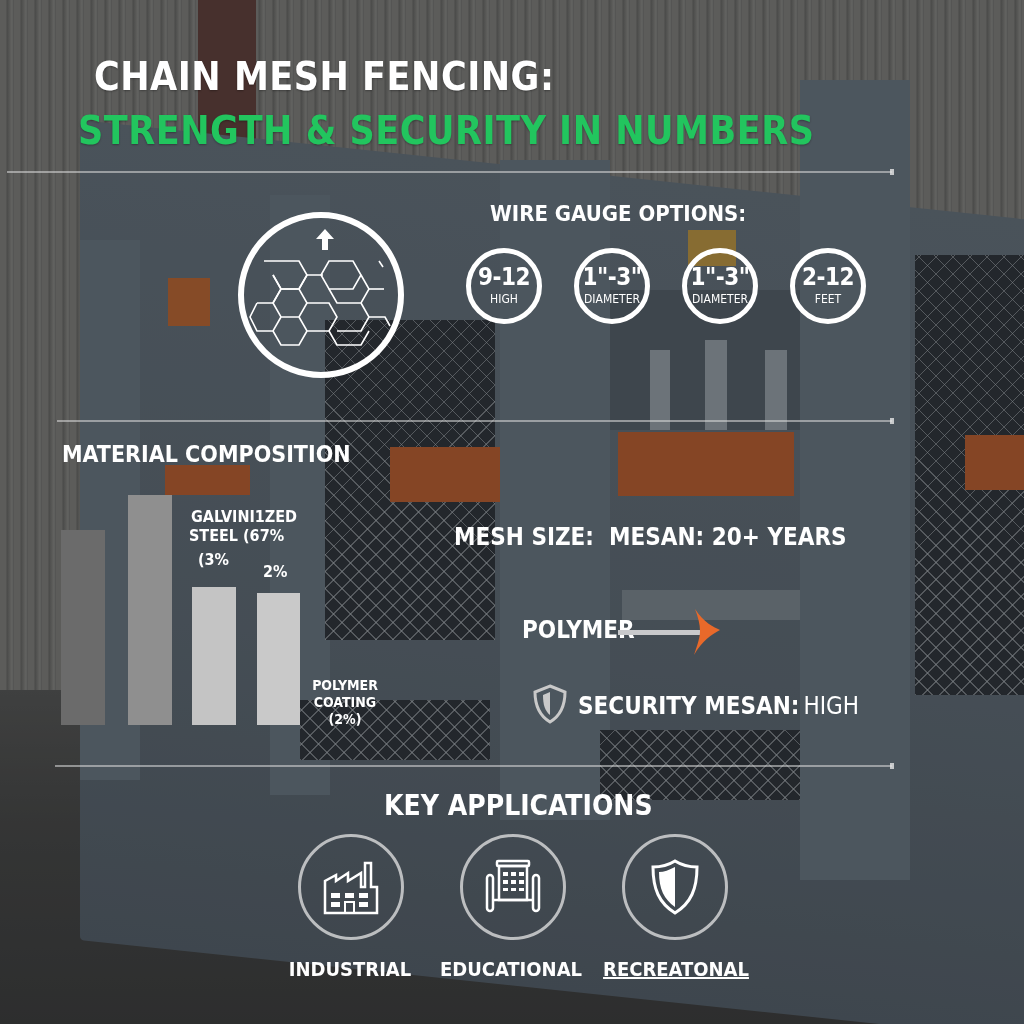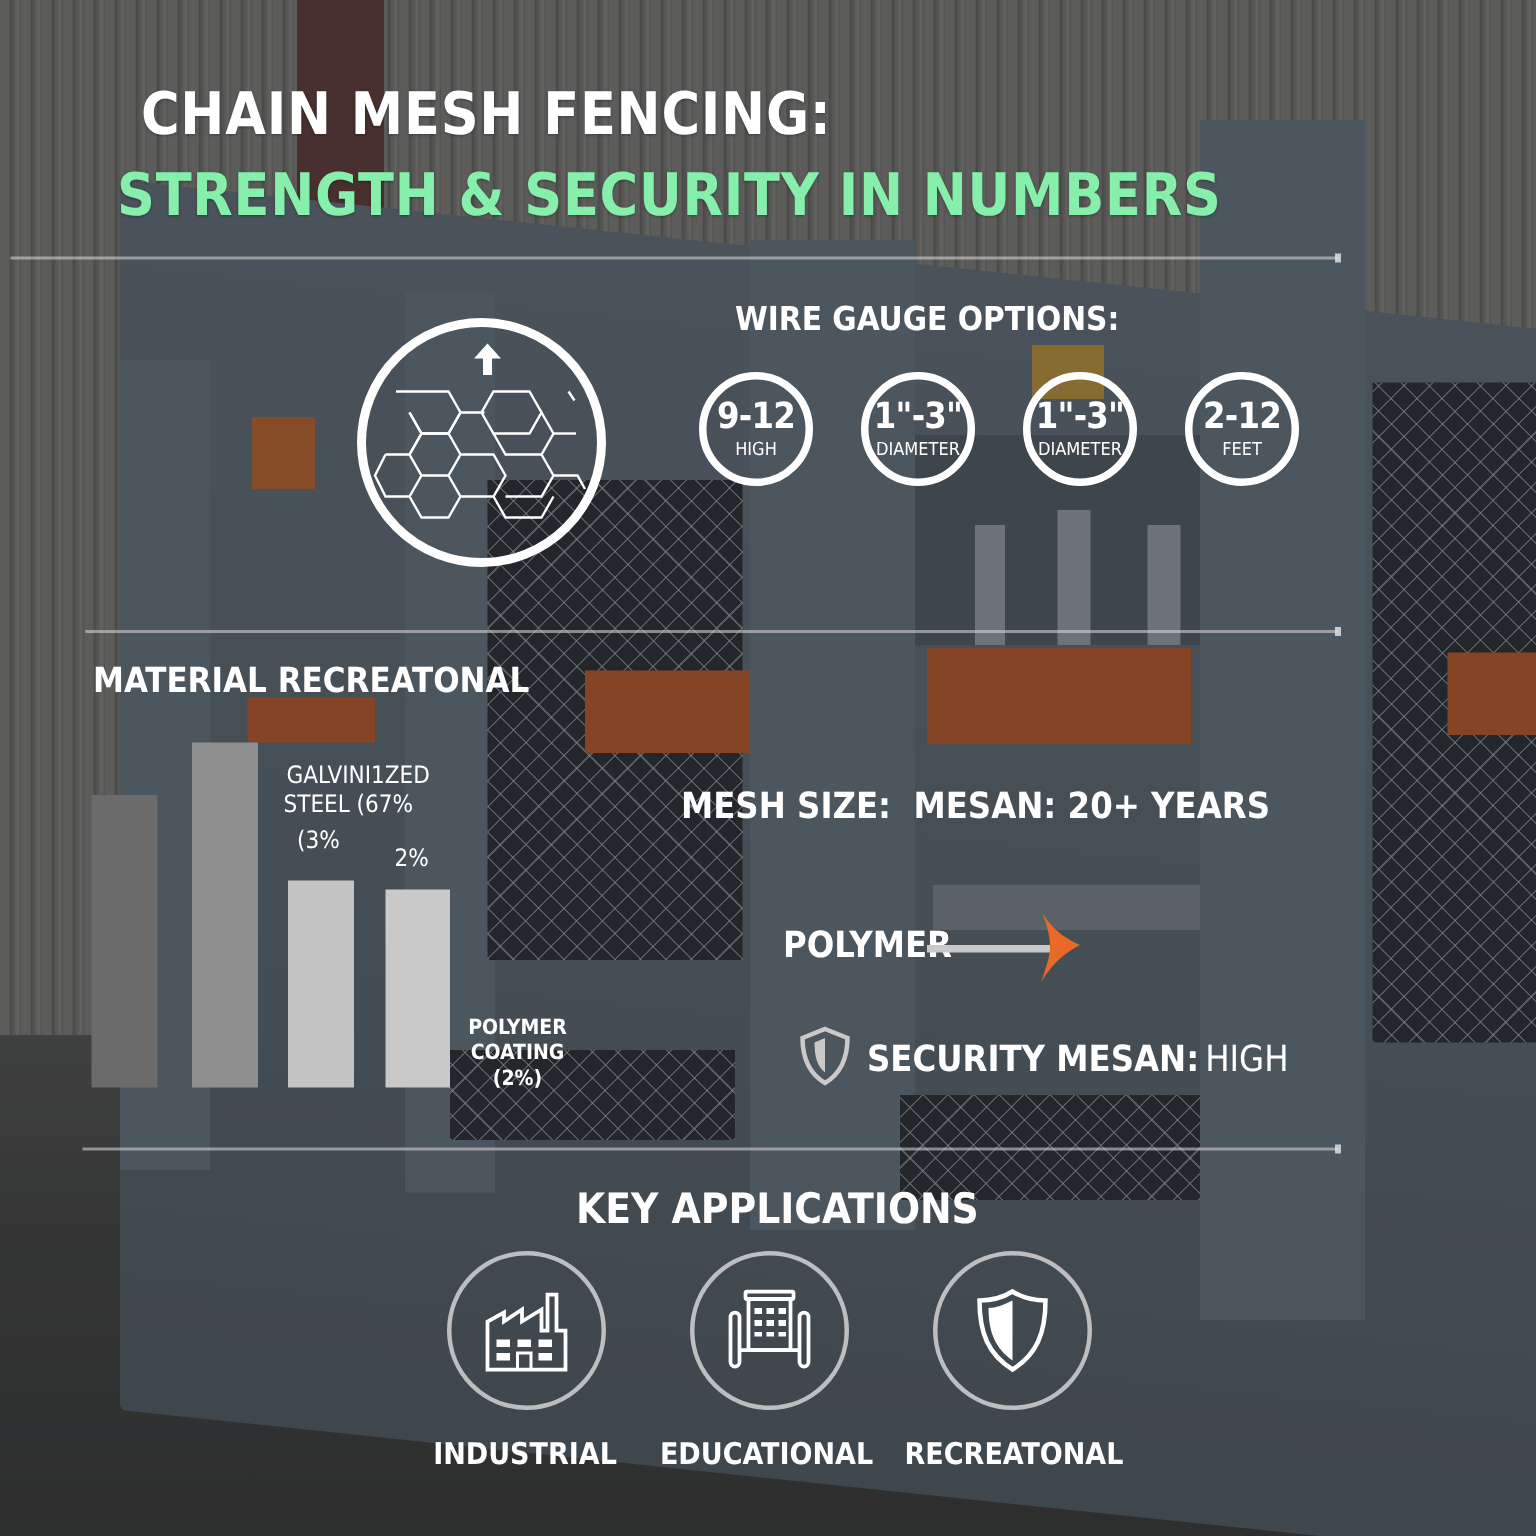--- a/index.html
+++ b/index.html
@@ -38,40 +38,40 @@
   .bg .orange { position:absolute; background:#d4622a; }
   .bg .steel { position:absolute; background:#aab2ba; }
   .bg .label-y { position:absolute; background:#d7a640; }
   .bg .shade { position:absolute; inset:0; background:rgba(25,28,32,.42); }
 
   .divider { position:absolute; height:2px; background:rgba(220,220,220,.55); }
   .divider::after { content:""; position:absolute; right:-2px; top:-2px; width:4px; height:6px; background:rgba(230,230,230,.8); }
 
   .title { position:absolute; left:78px; font-weight:bold; letter-spacing:.5px; white-space:nowrap; text-shadow:0 1px 2px rgba(0,0,0,.3);}
   .title.l1 { top:54px; font-size:39px;margin-left:16px; }
-  .title.l2 { top:108px; font-size:39px; color:#86efac; }
+  .title.l2 { top:108px; font-size:39px; color:#22c55e; }
 
   .hexbadge {
     position:absolute; left:238px; top:212px; width:166px; height:166px;
     border:6px solid #fff; border-radius:50%; box-sizing:border-box;
   }
   .hexbadge svg { position:absolute; left:0; top:0; }
 
   .section-h { position:absolute; font-weight:bold; white-space:nowrap; }
   .gauge-title { left:490px; top:201px; font-size:22px; }
   .gauge-circle {
     position:absolute; top:248px; width:76px; height:76px; border:5px solid #fff; border-radius:50%;
     box-sizing:border-box; text-align:center;
   }
   .gauge-circle .v { position:absolute; left:0; right:0; top:12px; font-size:24px; font-weight:bold; line-height:1; white-space:nowrap; letter-spacing:-.5px;}
   .gauge-circle .u { position:absolute; left:-6px; right:-6px; top:40px; font-size:12px; line-height:1; white-space:nowrap; }
 
   .mat-title { left:62px; top:441px; font-size:23px; }
   .bar { position:absolute; bottom:299px; }
-  .bar-label { position:absolute; font-weight:normal; font-size:16px; line-height:20px; white-space:nowrap; }
+  .bar-label { position:absolute; font-weight:bold; font-size:16px; line-height:20px; white-space:nowrap; }
   .poly-label { position:absolute; left:300px; top:677px; font-size:14px; font-weight:bold; line-height:17px; text-align:center; width:90px; }
 
   .stat { position:absolute; font-weight:bold; font-size:24px; white-space:nowrap; }
   .arrow-line { position:absolute; left:618px; top:630px; width:82px; height:5px; background:#c8c9cb; }
   .arrow-head { position:absolute; left:692px; top:609px; }
   .shield-small { position:absolute; left:532px; top:684px; }
 
   .apps-title { left:384px; top:789px; font-size:28px; }
   .app-circle {
     position:absolute; top:834px; width:106px; height:106px; border:3px solid rgba(230,230,230,.75); border-radius:50%; box-sizing:border-box;
@@ -151,21 +151,21 @@
   <div class="v">1"-3"</div>
   <div class="u">DIAMETER</div>
 </div>
 <div class="gauge-circle" style="left:790px;">
   <div class="v">2-12</div>
   <div class="u">FEET</div>
 </div>
 
 <div class="divider" style="left:57px;top:420px;width:835px;"></div>
 
-<div class="section-h mat-title">MATERIAL RECREATONAL</div>
+<div class="section-h mat-title">MATERIAL COMPOSITION</div>
 <div class="bar" id="bar0" style="left: 61px; width: 44px; height: 195px; background: rgb(107, 107, 107);"></div>
 <div class="bar" id="bar1" style="left: 128px; width: 44px; height: 230px; background: rgb(143, 143, 143);"></div>
 <div class="bar" id="bar2" style="left: 192px; width: 44px; height: 138px; background: rgb(196, 196, 196);"></div>
 <div class="bar" id="bar3" style="left: 257px; width: 43px; height: 132px; background: rgb(201, 201, 201);"></div>
 
 <div class="bar-label" style="left:191px;top:507px;">GALVINI1ZED</div>
 <div class="bar-label" style="left:189px;top:526px;">STEEL  (67%</div>
 <div class="bar-label" style="left:198px;top:550px;">(3%</div>
 <div class="bar-label" style="left:263px;top:562px;">2%</div>
 
@@ -233,13 +233,13 @@
 </div>
 <div class="app-circle" style="left:622px;">
   <svg width="56" height="60" viewBox="0 0 56 60">
     <path d="M28 4 C36 9 44 10 50 10 C50 32 44 46 28 56 C12 46 6 32 6 10 C12 10 20 9 28 4 Z" fill="none" stroke="#fff" stroke-width="3"></path>
     <path d="M28 10 C22 13 17 15 12 15 C12 32 17 42 28 50 Z" fill="#fff"></path>
   </svg>
 </div>
 
 <div class="app-label" style="left:270px;">INDUSTRIAL</div>
 <div class="app-label" style="left:431px;">EDUCATIONAL</div>
-<div class="app-label" style="left:596px;">RECREATONAL</div>
+<div class="app-label" style="left:596px;text-decoration:underline;">RECREATONAL</div>
 
 </body></html>

